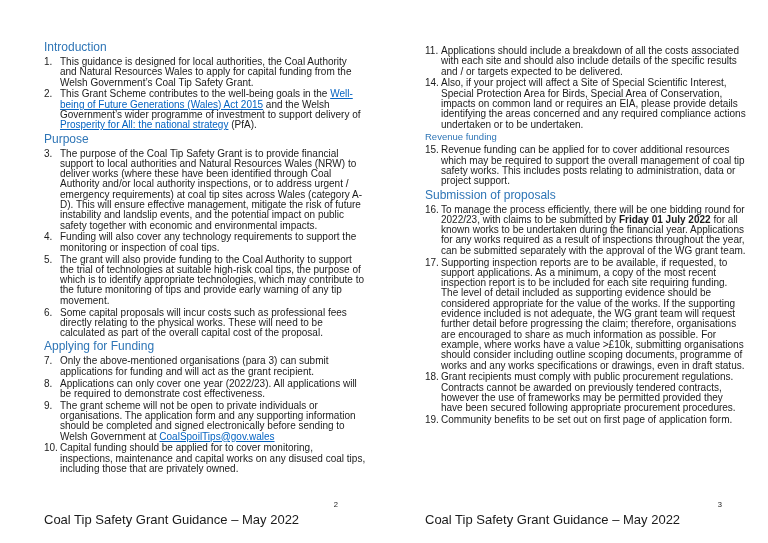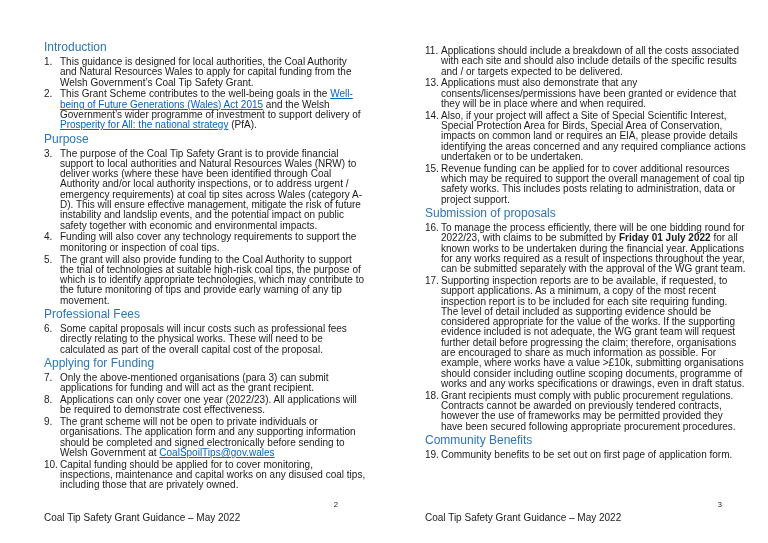--- a/index.html
+++ b/index.html
@@ -26,21 +26,21 @@
 
   .link { color: #0563C1; text-decoration: underline; cursor: pointer; }
   b { font-weight: bold; margin-top: 24px; }
 
   .pagenum {
     position: absolute; top: 500px; font-size: 7.6px; color: #1a1a1a;
   }
   .page-left  .pagenum { right: 46px; }
   .page-right .pagenum { right: 46px; }
   .footer {
-    position: absolute; top: 512px; font-size: 10px; color: #1a1a1a;
+    position: absolute; top: 512px; font-size: 13px; color: #1a1a1a;
   }
   .page-left  .footer { left: 44px; }
   .page-right .footer { left: 41px; }
 </style>
 </head>
 <body>
 
 <div class="spread">
   <div class="page page-left">
     <div class="content">
@@ -59,21 +59,20 @@
           <span class="body"><span>The purpose of the Coal Tip Safety Grant is to provide financial support to local authorities and Natural Resources Wales (NRW) to deliver works (where these have been identified through Coal Authority and/or local authority inspections, or to address urgent / emergency requirements) at coal tip sites across Wales (category A-D).  This will ensure effective management, mitigate the risk of future instability and landslip events, and the potential impact on public safety together with economic and environmental impacts.</span></span>
         </div>
         <div class="item">
           <span class="num">4.</span>
           <span class="body"><span>Funding will also cover any technology requirements to support the monitoring or inspection of coal tips.</span></span>
         </div>
         <div class="item">
           <span class="num">5.</span>
           <span class="body"><span>The grant will also provide funding to the Coal Authority to support the trial of technologies at suitable high-risk coal tips, the purpose of which is to identify appropriate technologies, which may contribute to the future monitoring of tips and provide early warning of any tip movement.</span></span>
         </div>
-        <div class="heading h1">Professional Fees</div>
         <div class="item">
           <span class="num">6.</span>
           <span class="body"><span>Some capital proposals will incur costs such as professional fees directly relating to the physical works.  These will need to be calculated as part of the overall capital cost of the proposal.</span></span>
         </div>
         <div class="heading h1">Applying for Funding</div>
         <div class="item">
           <span class="num">7.</span>
           <span class="body"><span>Only the above-mentioned organisations (para 3) can submit applications for funding and will act as the grant recipient.</span></span>
         </div>
         <div class="item">
@@ -92,45 +91,41 @@
     <div class="pagenum">2</div>
     <div class="footer">Coal Tip Safety Grant Guidance – May 2022</div>
   </div>
   <div class="page page-right">
     <div class="content">
         <div class="item">
           <span class="num">11.</span>
           <span class="body"><span>Applications should include a breakdown of all the costs associated with each site and should also include details of the specific results and / or targets expected to be delivered.</span></span>
         </div>
         <div class="item">
-          <span class="num">13.</span>
-          <span class="body"><span>Applications must also demonstrate that any consents/licenses/permissions have been granted or evidence that they will be in place where and when required.</span></span>
-        </div>
-        <div class="item">
           <span class="num">14.</span>
           <span class="body"><span>Also, if your project will affect a Site of Special Scientific Interest, Special Protection Area for Birds, Special Area of Conservation, impacts on common land or requires an EIA, please provide details identifying the areas concerned and any required compliance actions undertaken or to be undertaken.</span></span>
         </div>
+        <div class="heading h2">Revenue funding</div>
         <div class="item">
           <span class="num">15.</span>
           <span class="body"><span>Revenue funding can be applied for to cover additional resources which may be required to support the overall management of coal tip safety works.  This includes posts relating to administration, data or project support.</span></span>
         </div>
         <div class="heading h1">Submission of proposals</div>
         <div class="item">
           <span class="num">16.</span>
           <span class="body"><span>To manage the process efficiently, there will be one bidding round for 2022/23, with claims to be submitted by </span><b>Friday 01 July 2022</b><span> for all known works to be undertaken during the financial year. Applications for any works required as a result of inspections throughout the year, can be submitted separately with the approval of the WG grant team.</span></span>
         </div>
         <div class="item">
           <span class="num">17.</span>
           <span class="body"><span>Supporting inspection reports are to be available, if requested, to support applications. As a minimum, a copy of the most recent inspection report is to be included for each site requiring funding. The level of detail included as supporting evidence should be considered appropriate for the value of the works. If the supporting evidence included is not adequate, the WG grant team will request further detail before progressing the claim; therefore, organisations are encouraged to share as much information as possible. For example, where works have a value &gt;£10k, submitting organisations should consider including outline scoping documents, programme of works and any works specifications or drawings, even in draft status.</span></span>
         </div>
         <div class="item">
           <span class="num">18.</span>
           <span class="body"><span>Grant recipients must comply with public procurement regulations.  Contracts cannot be awarded on previously tendered contracts, however the use of frameworks may be permitted provided they have been secured following appropriate procurement procedures.</span></span>
         </div>
-        <div class="heading h1">Community Benefits</div>
         <div class="item">
           <span class="num">19.</span>
           <span class="body"><span>Community benefits to be set out on first page of application form.</span></span>
         </div>
       </div>
     <div class="pagenum">3</div>
     <div class="footer">Coal Tip Safety Grant Guidance – May 2022</div>
   </div>
 </div>
 

